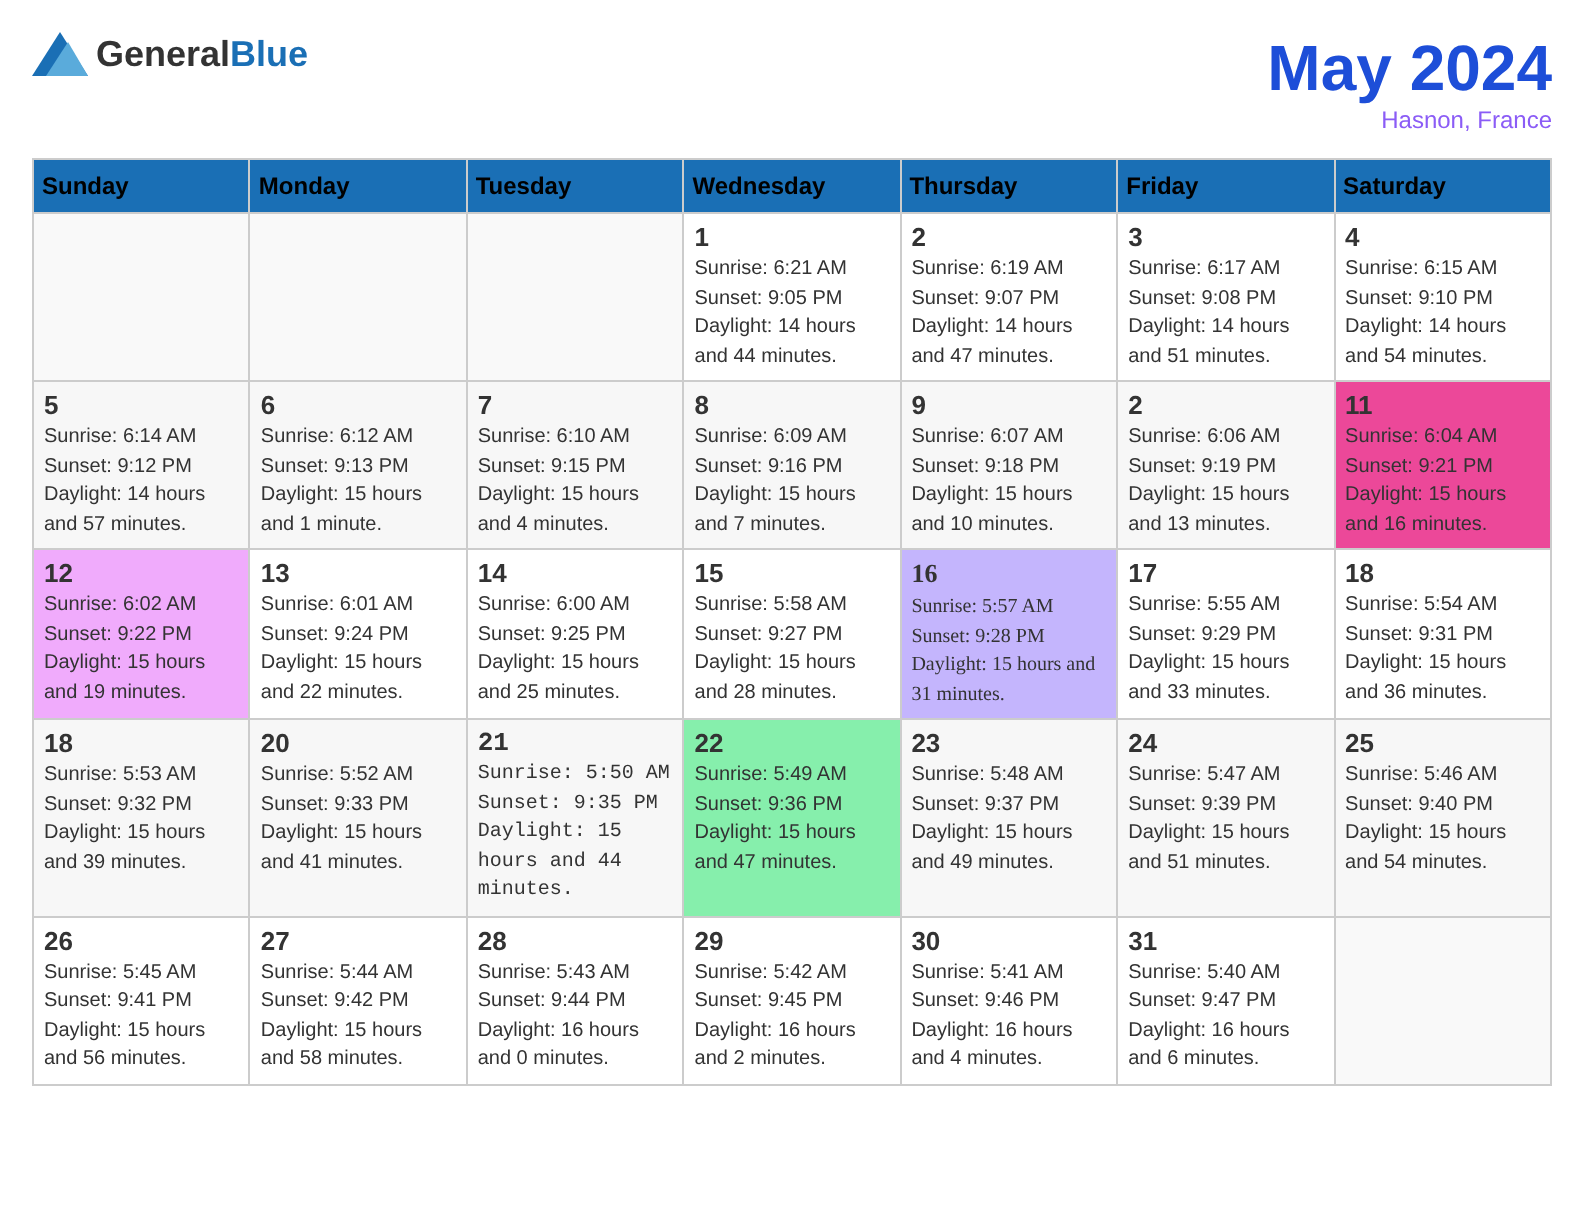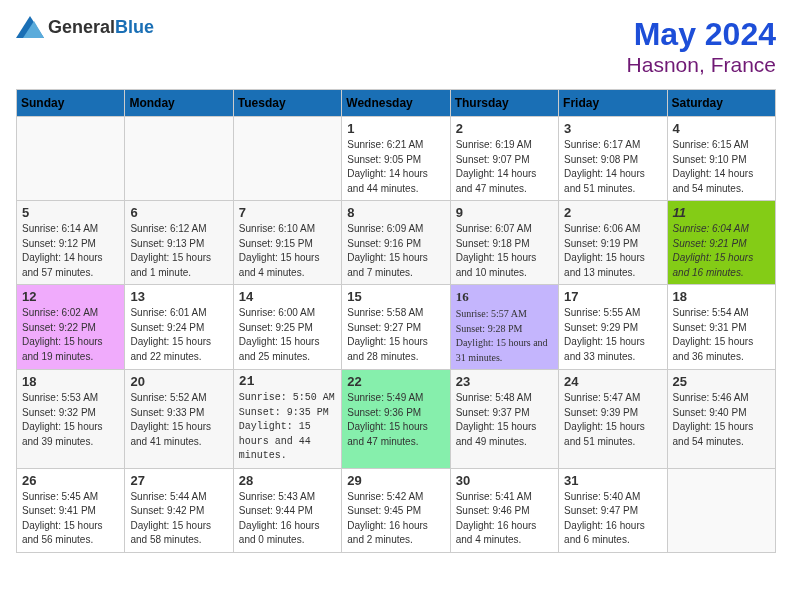--- a/index.html
+++ b/index.html
@@ -27,22 +27,22 @@
     }
     .title-block {
       text-align: right;
     }
     .title-month {
       font-size: 32px;
       font-weight: bold;
       color: #1d4ed8;
     }
     .title-location {
-      font-size: 21px;
-      color: #701a75;
+      font-size: 12px;
+      color: #8b5cf6;
     }
     table {
       width: 100%;
       border-collapse: collapse;
       table-layout: fixed;
     }
     th {
       background-color: #1a6fb5;
       color: #000000;
       font-size: 12px;
@@ -170,21 +170,21 @@
           <div class="day-info" style="white-space: pre-line;">Sunrise: 6:07 AM
 Sunset: 9:18 PM
 Daylight: 15 hours and 10 minutes.</div>
         </td>
         <td style="background: rgb(247, 247, 247);">
           <span class="day-number">2</span>
           <div class="day-info" style="white-space: pre-line;">Sunrise: 6:06 AM
 Sunset: 9:19 PM
 Daylight: 15 hours and 13 minutes.</div>
         </td>
-        <td style="background: #84cc16; font-style: italic;">
+        <td style="background: #ec4899;">
           <span class="day-number">11</span>
           <div class="day-info" style="white-space: pre-line;">Sunrise: 6:04 AM
 Sunset: 9:21 PM
 Daylight: 15 hours and 16 minutes.</div>
         </td>
       </tr>
       <tr>
         <td style="background: #f0abfc;">
           <span class="day-number">12</span>
           <div class="day-info" style="white-space: pre-line;">Sunrise: 6:02 AM

